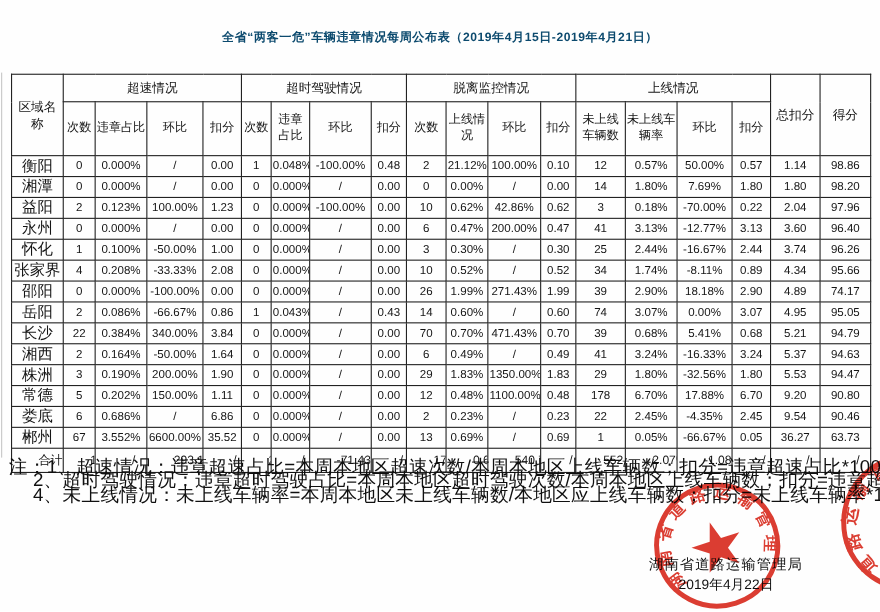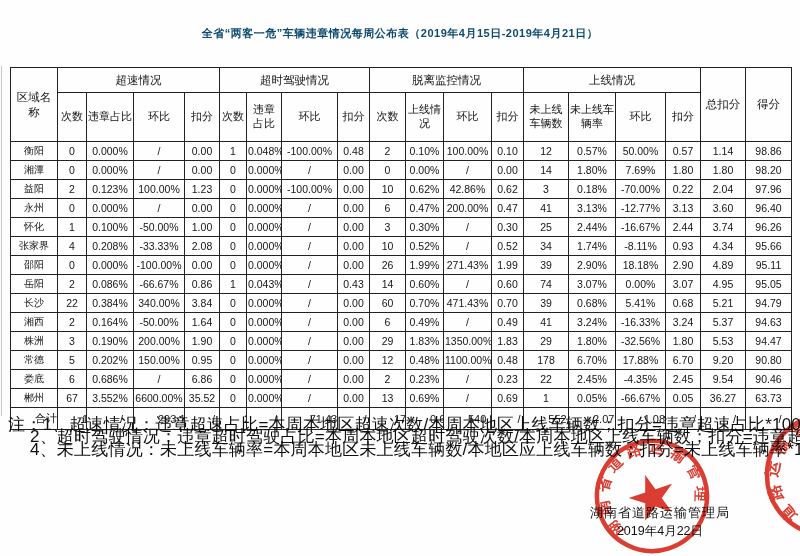--- a/index.html
+++ b/index.html
@@ -9,21 +9,21 @@
         font-size:11px;font-weight:bold;letter-spacing:0.5px;color:#0c4a6e;}
   .edge-line{position:absolute;left:1px;top:66px;width:1px;height:350px;background:#999;opacity:.55;}
   table.report{position:absolute;left:10px;top:67px;width:782px;border-collapse:collapse;
         table-layout:fixed;border:1.5px solid #111;}
   table.report th,table.report td{border:1px solid #222;text-align:center;vertical-align:middle;
         padding:0 1px;font-weight:normal;color:#141414;overflow:hidden;}
   table.report thead tr.group-row th{height:24px;font-size:11.5px;}
   table.report thead tr.sub-row th{height:48px;font-size:11px;line-height:1.25;}
   table.report th.corner{font-size:11.5px;}
   table.report tbody td{height:18px;font-size:10.5px;white-space:nowrap;}
-  table.report tbody td.region{font-size:10px;}
+  table.report tbody td.region{font-size:14px;}
   table.report tbody tr.total-row td{height:21px;font-size:11px;padding-left:24px;}
   .notes{position:absolute;left:8px;top:419px;width:784px;font-size:17px;
         line-height:12.4px;color:#101010;letter-spacing:0.2px;}
   .notes .nl{white-space:nowrap;}
   .notes .indent{padding-left:22px;}
   .signature{position:absolute;left:575px;top:504px;width:170px;text-align:center;z-index:1;}
   .sig-agency{font-size:13px;letter-spacing:1px;color:#111;}
   .sig-date{font-size:12.5px;margin-top:1px;color:#111;}
   .seal{position:absolute;z-index:2;mix-blend-mode:multiply;opacity:.9;}
   .seal-main{left:587px;top:431px;}
@@ -94,21 +94,21 @@
           <td class="region">衡阳</td>
           <td>0</td>
           <td>0.000%</td>
           <td>/</td>
           <td>0.00</td>
           <td>1</td>
           <td>0.048%</td>
           <td>-100.00%</td>
           <td>0.48</td>
           <td>2</td>
-          <td>0.10%</td>
+          <td>21.12%</td>
           <td>100.00%</td>
           <td>0.10</td>
           <td>12</td>
           <td>0.57%</td>
           <td>50.00%</td>
           <td>0.57</td>
           <td>1.14</td>
           <td>98.86</td>
         </tr>
         <tr>
@@ -205,21 +205,21 @@
           <td>0.000%</td>
           <td>/</td>
           <td>0.00</td>
           <td>10</td>
           <td>0.52%</td>
           <td>/</td>
           <td>0.52</td>
           <td>34</td>
           <td>1.74%</td>
           <td>-8.11%</td>
-          <td>0.93</td>
+          <td>0.89</td>
           <td>4.34</td>
           <td>95.66</td>
         </tr>
         <tr>
           <td class="region">邵阳</td>
           <td>0</td>
           <td>0.000%</td>
           <td>-100.00%</td>
           <td>0.00</td>
           <td>0</td>
@@ -228,21 +228,21 @@
           <td>0.00</td>
           <td>26</td>
           <td>1.99%</td>
           <td>271.43%</td>
           <td>1.99</td>
           <td>39</td>
           <td>2.90%</td>
           <td>18.18%</td>
           <td>2.90</td>
           <td>4.89</td>
-          <td>95.11</td>
+          <td>74.17</td>
         </tr>
         <tr>
           <td class="region">岳阳</td>
           <td>2</td>
           <td>0.086%</td>
           <td>-66.67%</td>
           <td>0.86</td>
           <td>1</td>
           <td>0.043%</td>
           <td>/</td>
@@ -261,21 +261,21 @@
         <tr>
           <td class="region">长沙</td>
           <td>22</td>
           <td>0.384%</td>
           <td>340.00%</td>
           <td>3.84</td>
           <td>0</td>
           <td>0.000%</td>
           <td>/</td>
           <td>0.00</td>
-          <td>60</td>
+          <td>70</td>
           <td>0.70%</td>
           <td>471.43%</td>
           <td>0.70</td>
           <td>39</td>
           <td>0.68%</td>
           <td>5.41%</td>
           <td>0.68</td>
           <td>5.21</td>
           <td>94.79</td>
         </tr>
@@ -319,21 +319,21 @@
           <td>-32.56%</td>
           <td>1.80</td>
           <td>5.53</td>
           <td>94.47</td>
         </tr>
         <tr>
           <td class="region">常德</td>
           <td>5</td>
           <td>0.202%</td>
           <td>150.00%</td>
-          <td>0.95</td>
+          <td>1.11</td>
           <td>0</td>
           <td>0.000%</td>
           <td>/</td>
           <td>0.00</td>
           <td>12</td>
           <td>0.48%</td>
           <td>1100.00%</td>
           <td>0.48</td>
           <td>178</td>
           <td>6.70%</td>

